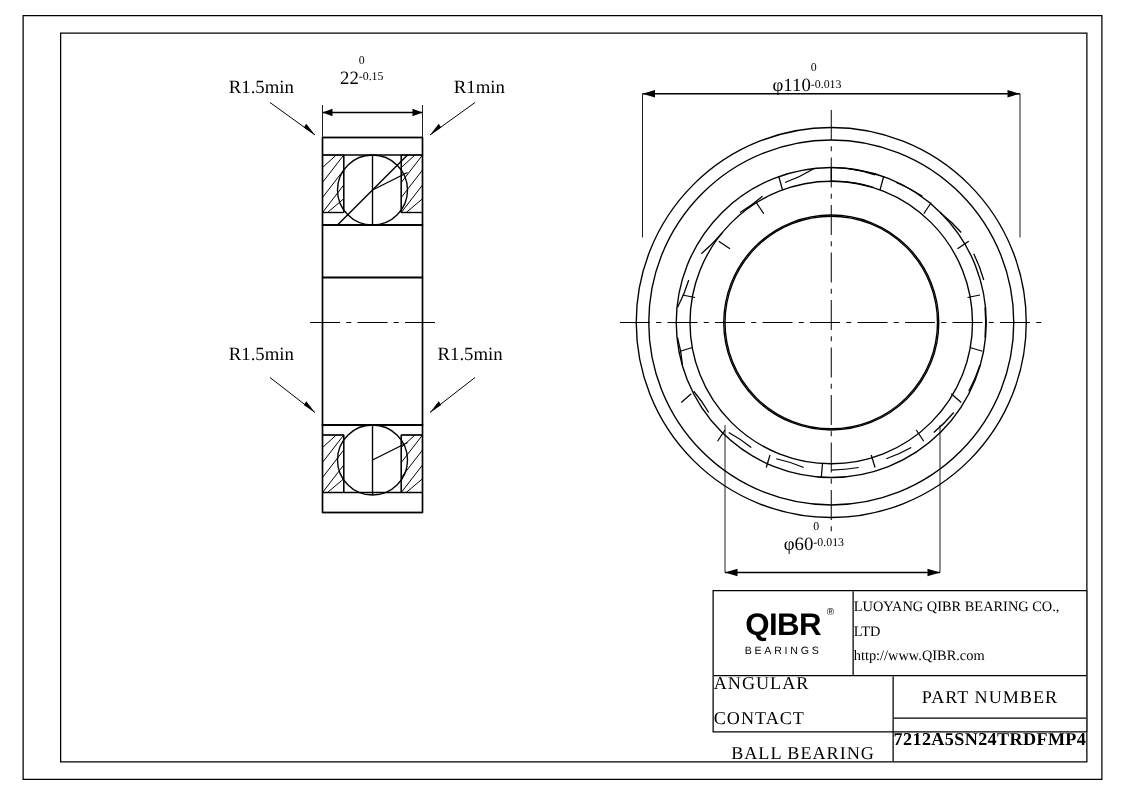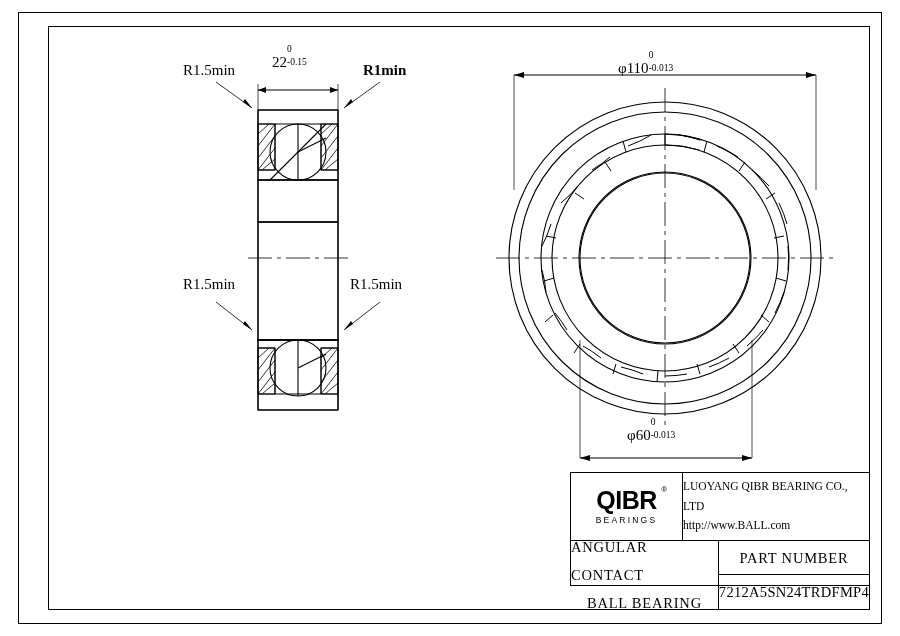--- a/index.html
+++ b/index.html
@@ -149,20 +149,21 @@
     padding-bottom: 7px;
     border-bottom: 1px solid #000;
     box-sizing: border-box;
   }
   .part-value {
     width: 100%;
     font-size: 14.5px;
     letter-spacing: 0.3px;
     padding-top: 9px;
     box-sizing: border-box;
+    font-weight: bold;
   }
   
   .dim {
     position: absolute;
     font-family: "Liberation Serif", serif;
     font-size: 15px;
     white-space: nowrap;
   }
   .tol {
     display: inline-block;
@@ -353,21 +354,21 @@
 
       <line x1="580" y1="458" x2="752" y2="458"></line>
       <polygon points="580,458 590,455 590,461" fill="#000" stroke="none"></polygon>
       <polygon points="752,458 742,455 742,461" fill="#000" stroke="none"></polygon>
       <line x1="580" y1="340" x2="580" y2="458" stroke-width="0.7"></line>
       <line x1="752" y1="340" x2="752" y2="458" stroke-width="0.7"></line>
     </g>
   </svg>
 
   <div class="dim" style="left:183px; top:62px;">R1.5min</div>
-  <div class="dim" style="left:363px; top:62px;font-weight:bold;">R1min</div>
+  <div class="dim" style="left:363px; top:62px;">R1min</div>
   <div class="dim" style="left:183px; top:276px;">R1.5min</div>
   <div class="dim" style="left:350px; top:276px;">R1.5min</div>
 
   <div class="dim" style="left:272px; top:52px;">
     <span>22</span><span class="tol"><span class="up">0</span><span class="lo">-0.15</span></span>
   </div>
 
   <div class="dim" style="left:618px; top:58px;">
     <span>φ</span><span>110</span><span class="tol"><span class="up">0</span><span class="lo">-0.013</span></span>
   </div>
@@ -379,21 +380,21 @@
   <div class="title-block">
     <div class="tb-top">
       <div class="logo-cell">
         <div class="logo-main">
           <span>QIBR</span><span class="logo-reg">®</span>
         </div>
         <div class="logo-sub">BEARINGS</div>
       </div>
       <div class="company-cell">
         <div>LUOYANG QIBR BEARING CO., LTD</div>
-        <div>http://www.BALL.com</div>
+        <div>http://www.QIBR.com</div>
       </div>
     </div>
     <div class="tb-bottom">
       <div class="product-cell">
         <div>ANGULAR CONTACT</div>
         <div>BALL BEARING</div>
       </div>
       <div class="part-cell">
         <div class="part-label">PART  NUMBER</div>
         <div class="part-value">7212A5SN24TRDFMP4</div>

